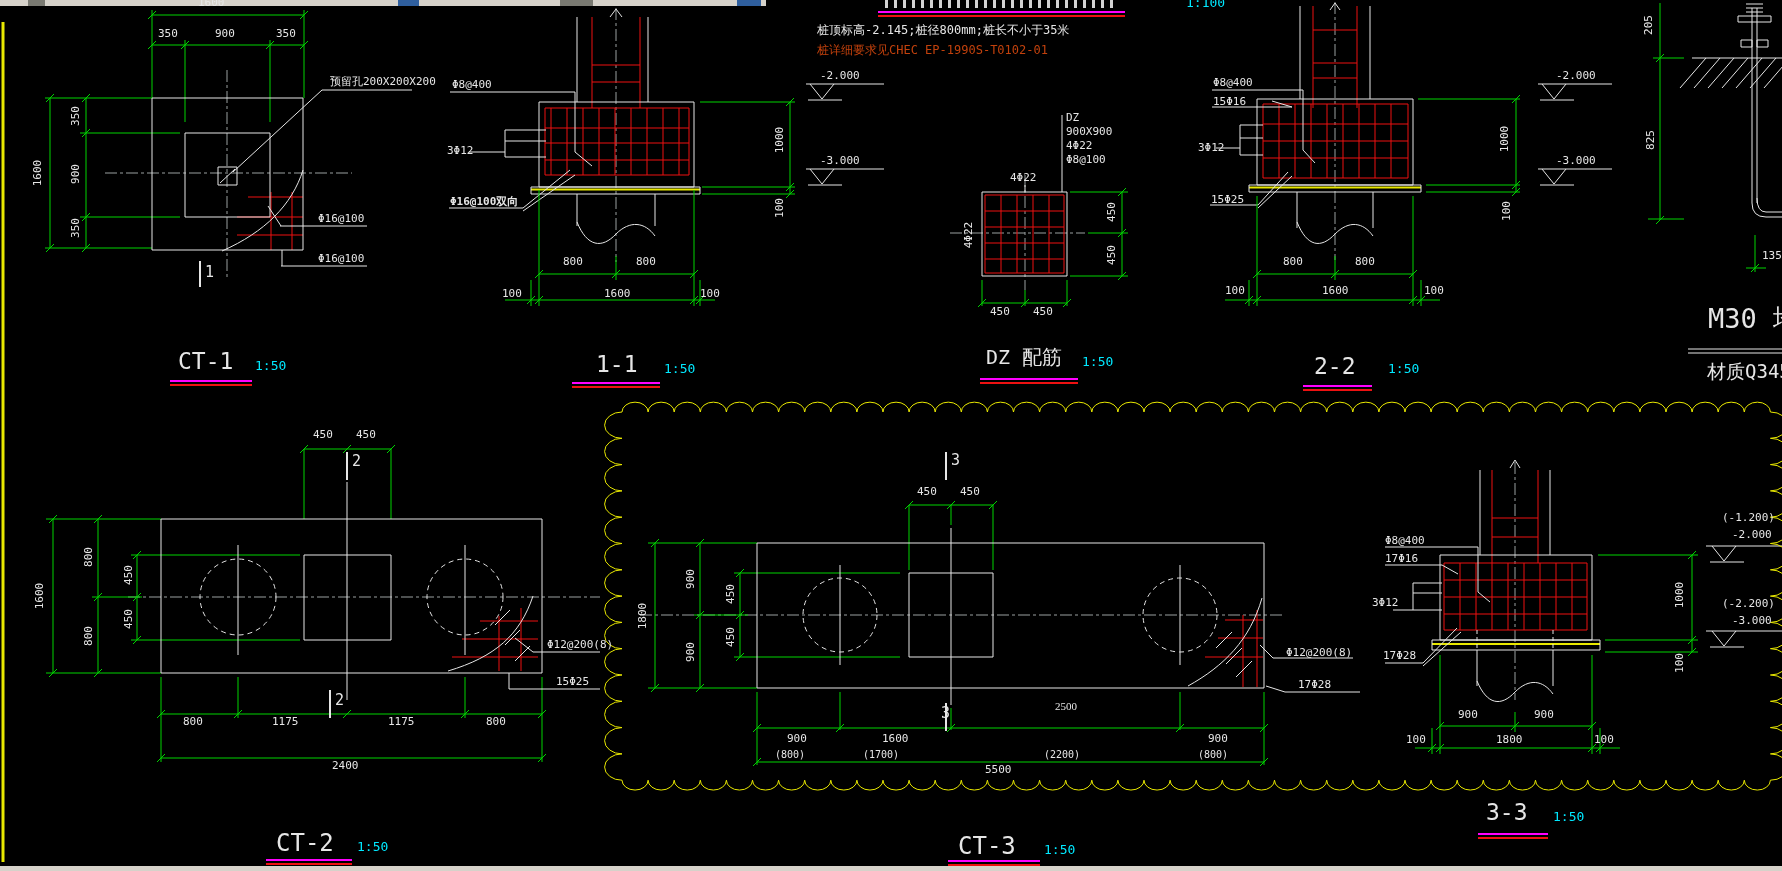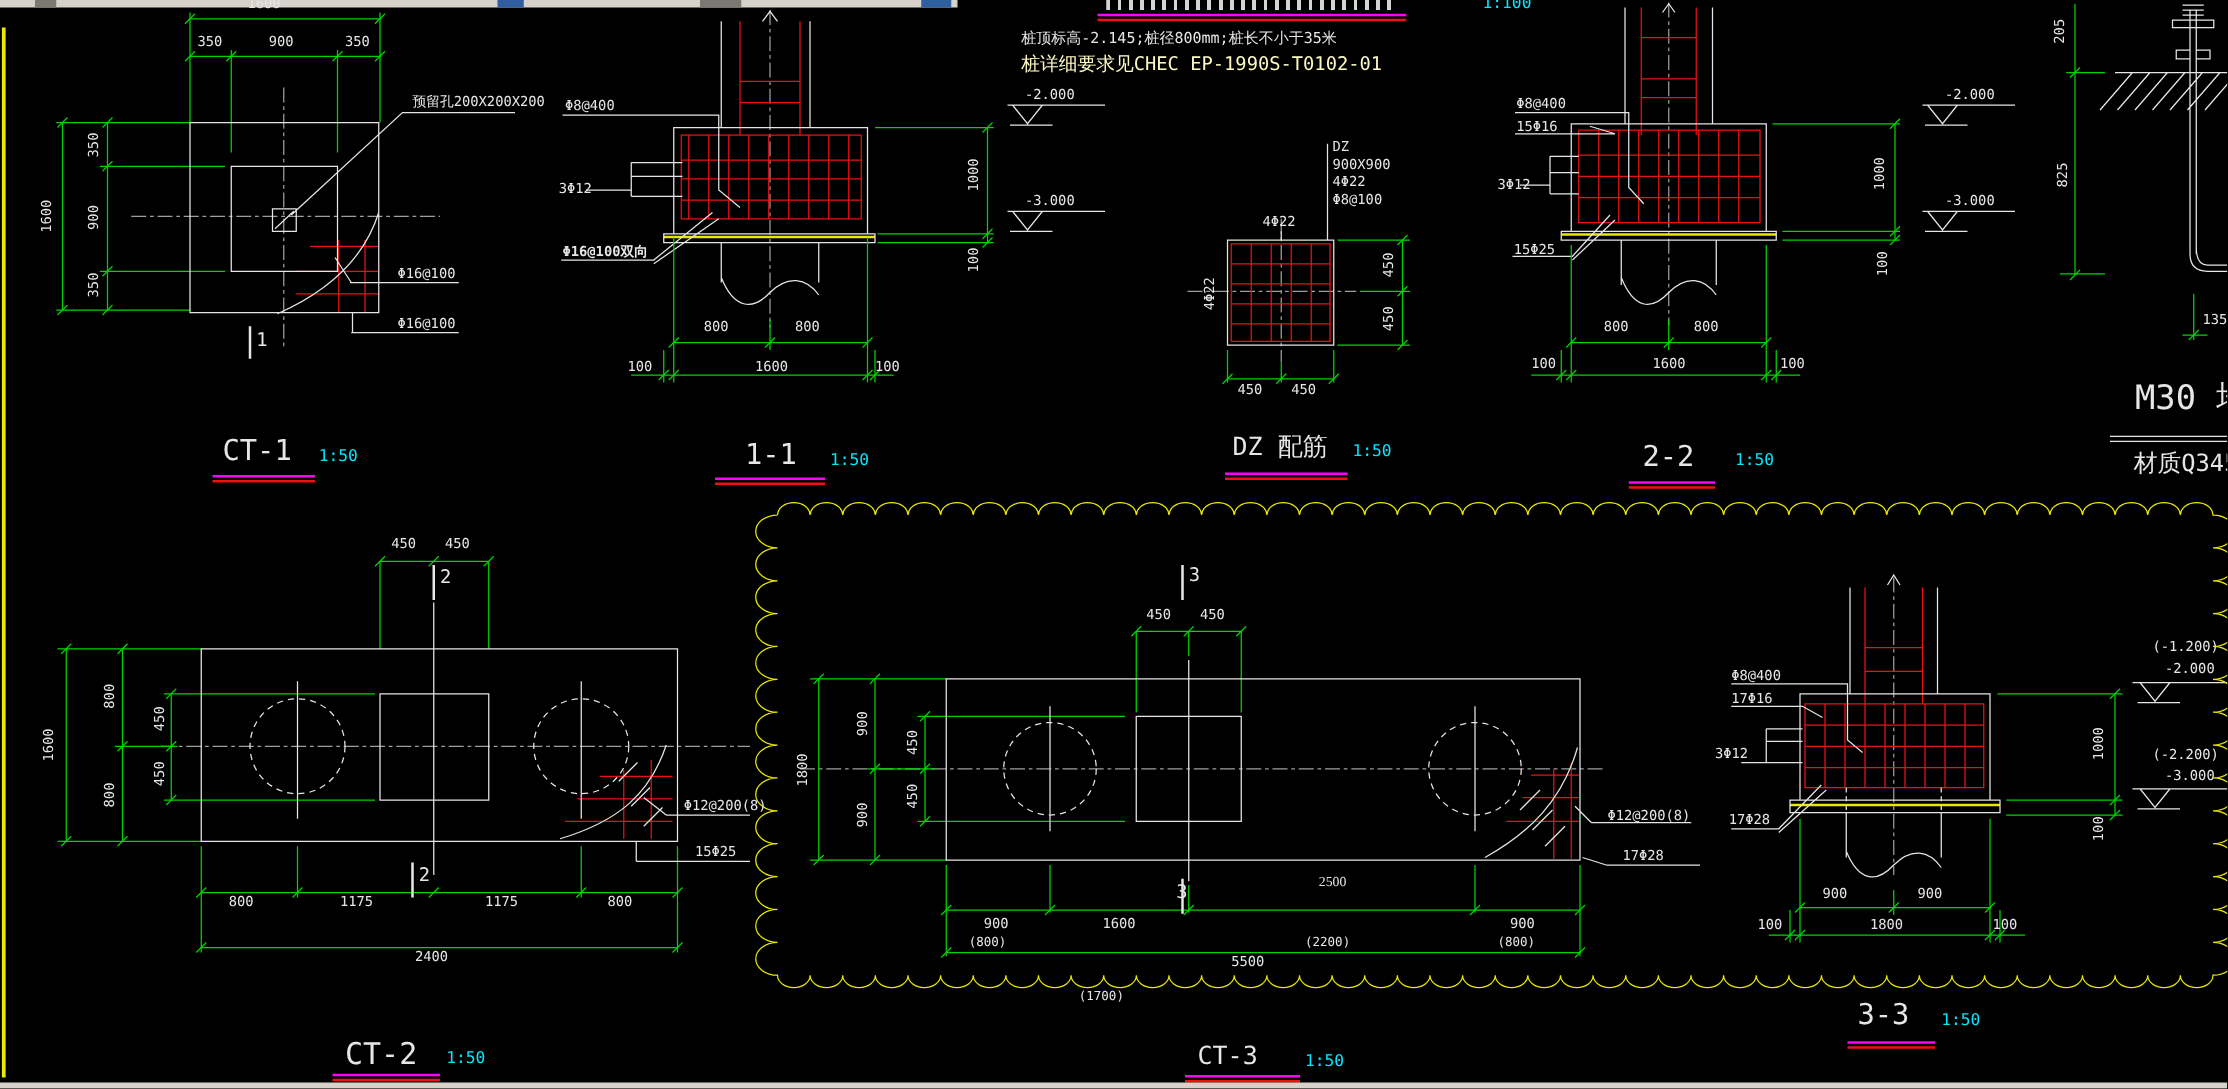--- a/index.html
+++ b/index.html
@@ -109,21 +109,21 @@
 <div class="chrome" style="left:0;top:0;width:766px;height:6px;background:#d6d2ca;"></div>
 <div class="chrome" style="left:28px;top:0;width:17px;height:6px;background:#7a7a72;"></div>
 <div class="chrome" style="left:398px;top:0;width:21px;height:6px;background:#2f5f9e;"></div>
 <div class="chrome" style="left:560px;top:0;width:33px;height:6px;background:#7a7a72;"></div>
 <div class="chrome" style="left:737px;top:0;width:24px;height:6px;background:#2f5f9e;"></div>
 <div class="chrome" style="left:0;top:866px;width:1782px;height:5px;background:#d6d2ca;"></div>
 
 <div id="labels">
       <span class="txt" style="left: 1186px; top: -4px; font-size: 13px; color: rgb(0, 232, 255);">1:100</span>
       <span class="txt" style="left: 817px; top: 24px; font-size: 12px; color: rgb(230, 230, 230);">桩顶标高-2.145;桩径800mm;桩长不小于35米</span>
-      <span class="txt" style="left: 817px; top: 44px; font-size: 15px; color: #fef9c3;">桩详细要求见CHEC EP-1990S-T0102-01</span>
+      <span class="txt" style="left: 817px; top: 44px; font-size: 12px; color: #c2410c;">桩详细要求见CHEC EP-1990S-T0102-01</span>
       <span class="txt" style="left: 198px; top: -3px; color: rgb(230, 230, 230);">1600</span>
       <span class="txt" style="left: 158px; top: 28px; color: rgb(230, 230, 230);">350</span>
       <span class="txt" style="left: 215px; top: 28px; color: rgb(230, 230, 230);">900</span>
       <span class="txt" style="left: 276px; top: 28px; color: rgb(230, 230, 230);">350</span>
       <span class="txt rot" style="left: 37px; top: 173px; color: rgb(230, 230, 230);">1600</span>
       <span class="txt rot" style="left: 75px; top: 116px; color: rgb(230, 230, 230);">350</span>
       <span class="txt rot" style="left: 75px; top: 174px; color: rgb(230, 230, 230);">900</span>
       <span class="txt rot" style="left: 75px; top: 228px; color: rgb(230, 230, 230);">350</span>
       <span class="txt" style="left: 330px; top: 76px; color: rgb(230, 230, 230);">预留孔200X200X200</span>
       <span class="txt" style="left: 318px; top: 213px; color: rgb(230, 230, 230);">Φ16@100</span>
@@ -204,25 +204,25 @@
       <span class="txt" style="left: 960px; top: 486px; color: rgb(230, 230, 230);">450</span>
       <span class="txt" style="left: 951px; top: 453px; font-size: 15px; color: rgb(230, 230, 230);">3</span>
       <span class="txt" style="left: 941px; top: 706px; font-size: 15px; color: rgb(230, 230, 230);">3</span>
       <span class="txt" style="left: 1286px; top: 647px; color: rgb(230, 230, 230);">Φ12@200(8)</span>
       <span class="txt" style="left: 1298px; top: 679px; color: rgb(230, 230, 230);">17Φ28</span>
       <span class="txt" style="left: 787px; top: 733px; color: rgb(230, 230, 230);">900</span>
       <span class="txt" style="left: 882px; top: 733px; color: rgb(230, 230, 230);">1600</span>
       <span class="txt" style="left: 1055px; top: 701px; color: rgb(230, 230, 230); font-family: Liberation Serif, serif;">2500</span>
       <span class="txt" style="left: 1208px; top: 733px; color: rgb(230, 230, 230);">900</span>
       <span class="txt" style="left: 775px; top: 750px; font-size: 10px; color: rgb(230, 230, 230);">(800)</span>
-      <span class="txt" style="left: 863px; top: 750px; font-size: 10px; color: rgb(230, 230, 230); margin-top: 43px;">(1700)</span>
+      <span class="txt" style="left: 863px; top: 750px; font-size: 10px; color: rgb(230, 230, 230);">(1700)</span>
       <span class="txt" style="left: 1044px; top: 750px; font-size: 10px; color: rgb(230, 230, 230);">(2200)</span>
       <span class="txt" style="left: 1198px; top: 750px; font-size: 10px; color: rgb(230, 230, 230);">(800)</span>
       <span class="txt" style="left: 985px; top: 764px; color: rgb(230, 230, 230);">5500</span>
-      <span class="txt" style="left: 958px; top: 834px; font-size: 20px; color: rgb(230, 230, 230);">CT-3</span>
+      <span class="txt" style="left: 958px; top: 834px; font-size: 24px; color: rgb(230, 230, 230);">CT-3</span>
       <span class="txt" style="left: 1044px; top: 843px; font-size: 13px; color: rgb(0, 232, 255);">1:50</span>
       <span class="txt" style="left: 1385px; top: 535px; color: rgb(230, 230, 230);">Φ8@400</span>
       <span class="txt" style="left: 1385px; top: 553px; color: rgb(230, 230, 230);">17Φ16</span>
       <span class="txt" style="left: 1372px; top: 597px; color: rgb(230, 230, 230);">3Φ12</span>
       <span class="txt" style="left: 1383px; top: 650px; color: rgb(230, 230, 230);">17Φ28</span>
       <span class="txt" style="left: 1458px; top: 709px; color: rgb(230, 230, 230);">900</span>
       <span class="txt" style="left: 1534px; top: 709px; color: rgb(230, 230, 230);">900</span>
       <span class="txt" style="left: 1406px; top: 734px; color: rgb(230, 230, 230);">100</span>
       <span class="txt" style="left: 1496px; top: 734px; color: rgb(230, 230, 230);">1800</span>
       <span class="txt" style="left: 1594px; top: 734px; color: rgb(230, 230, 230);">100</span>

